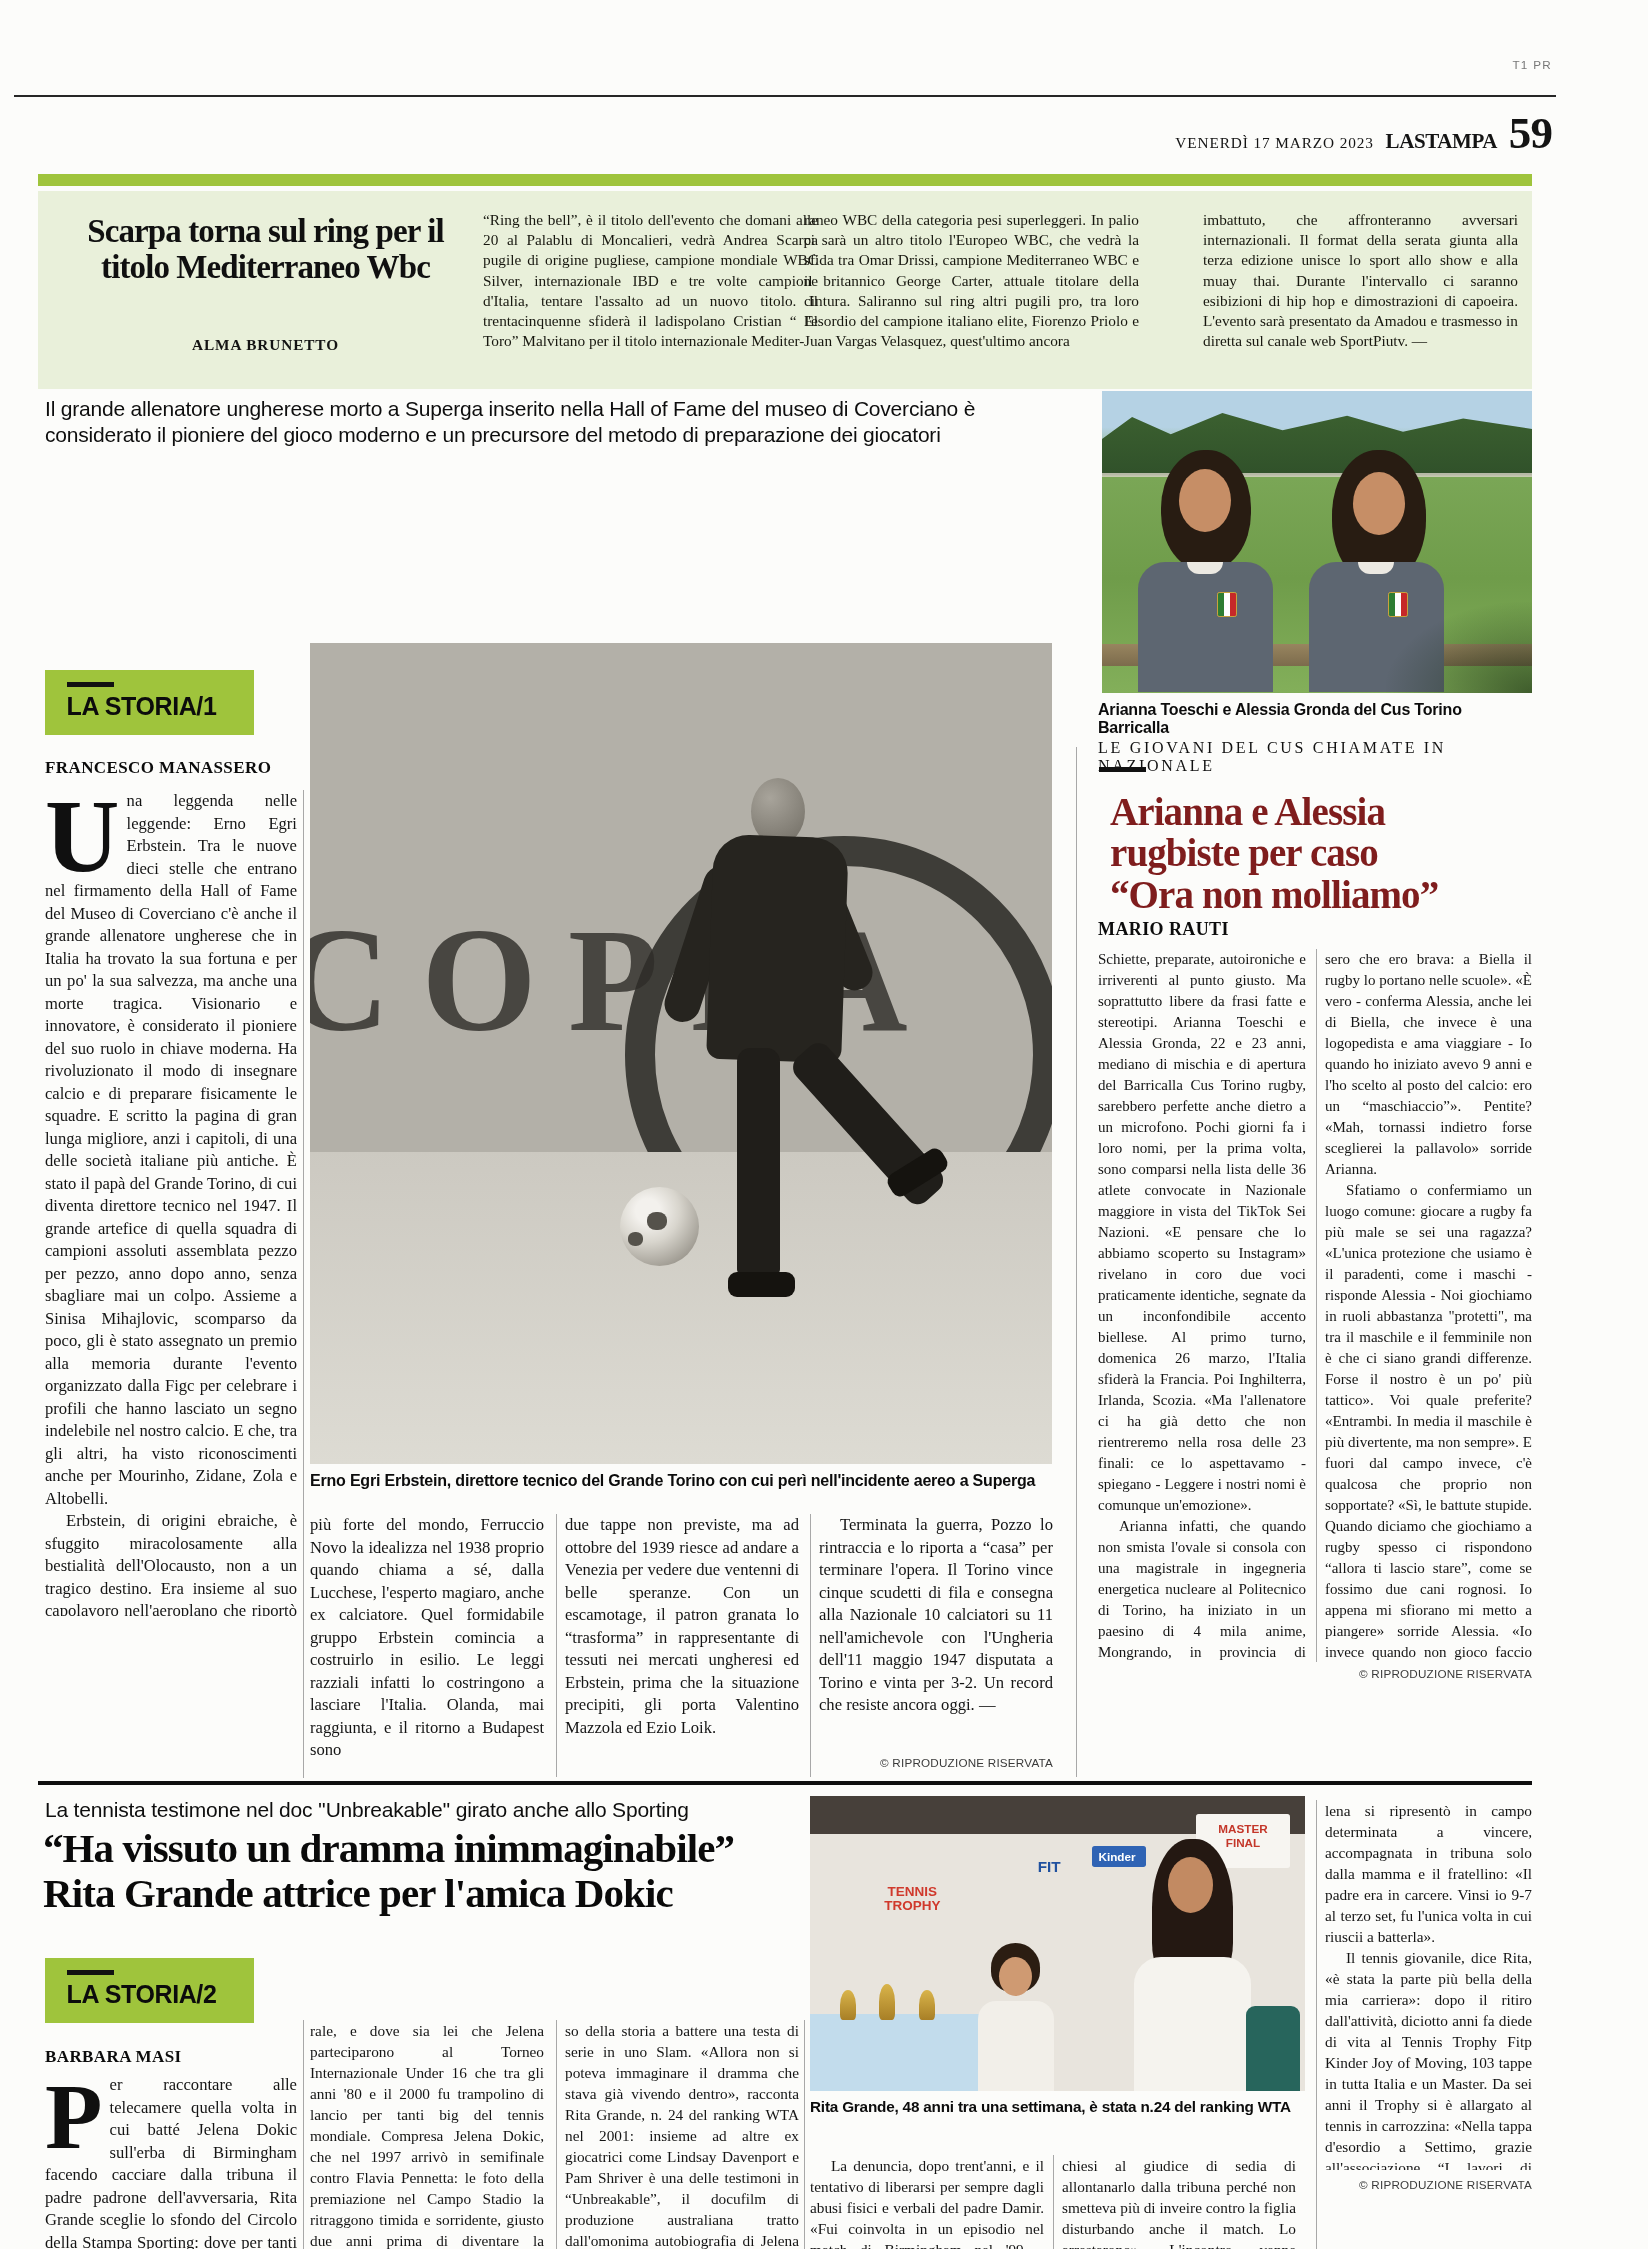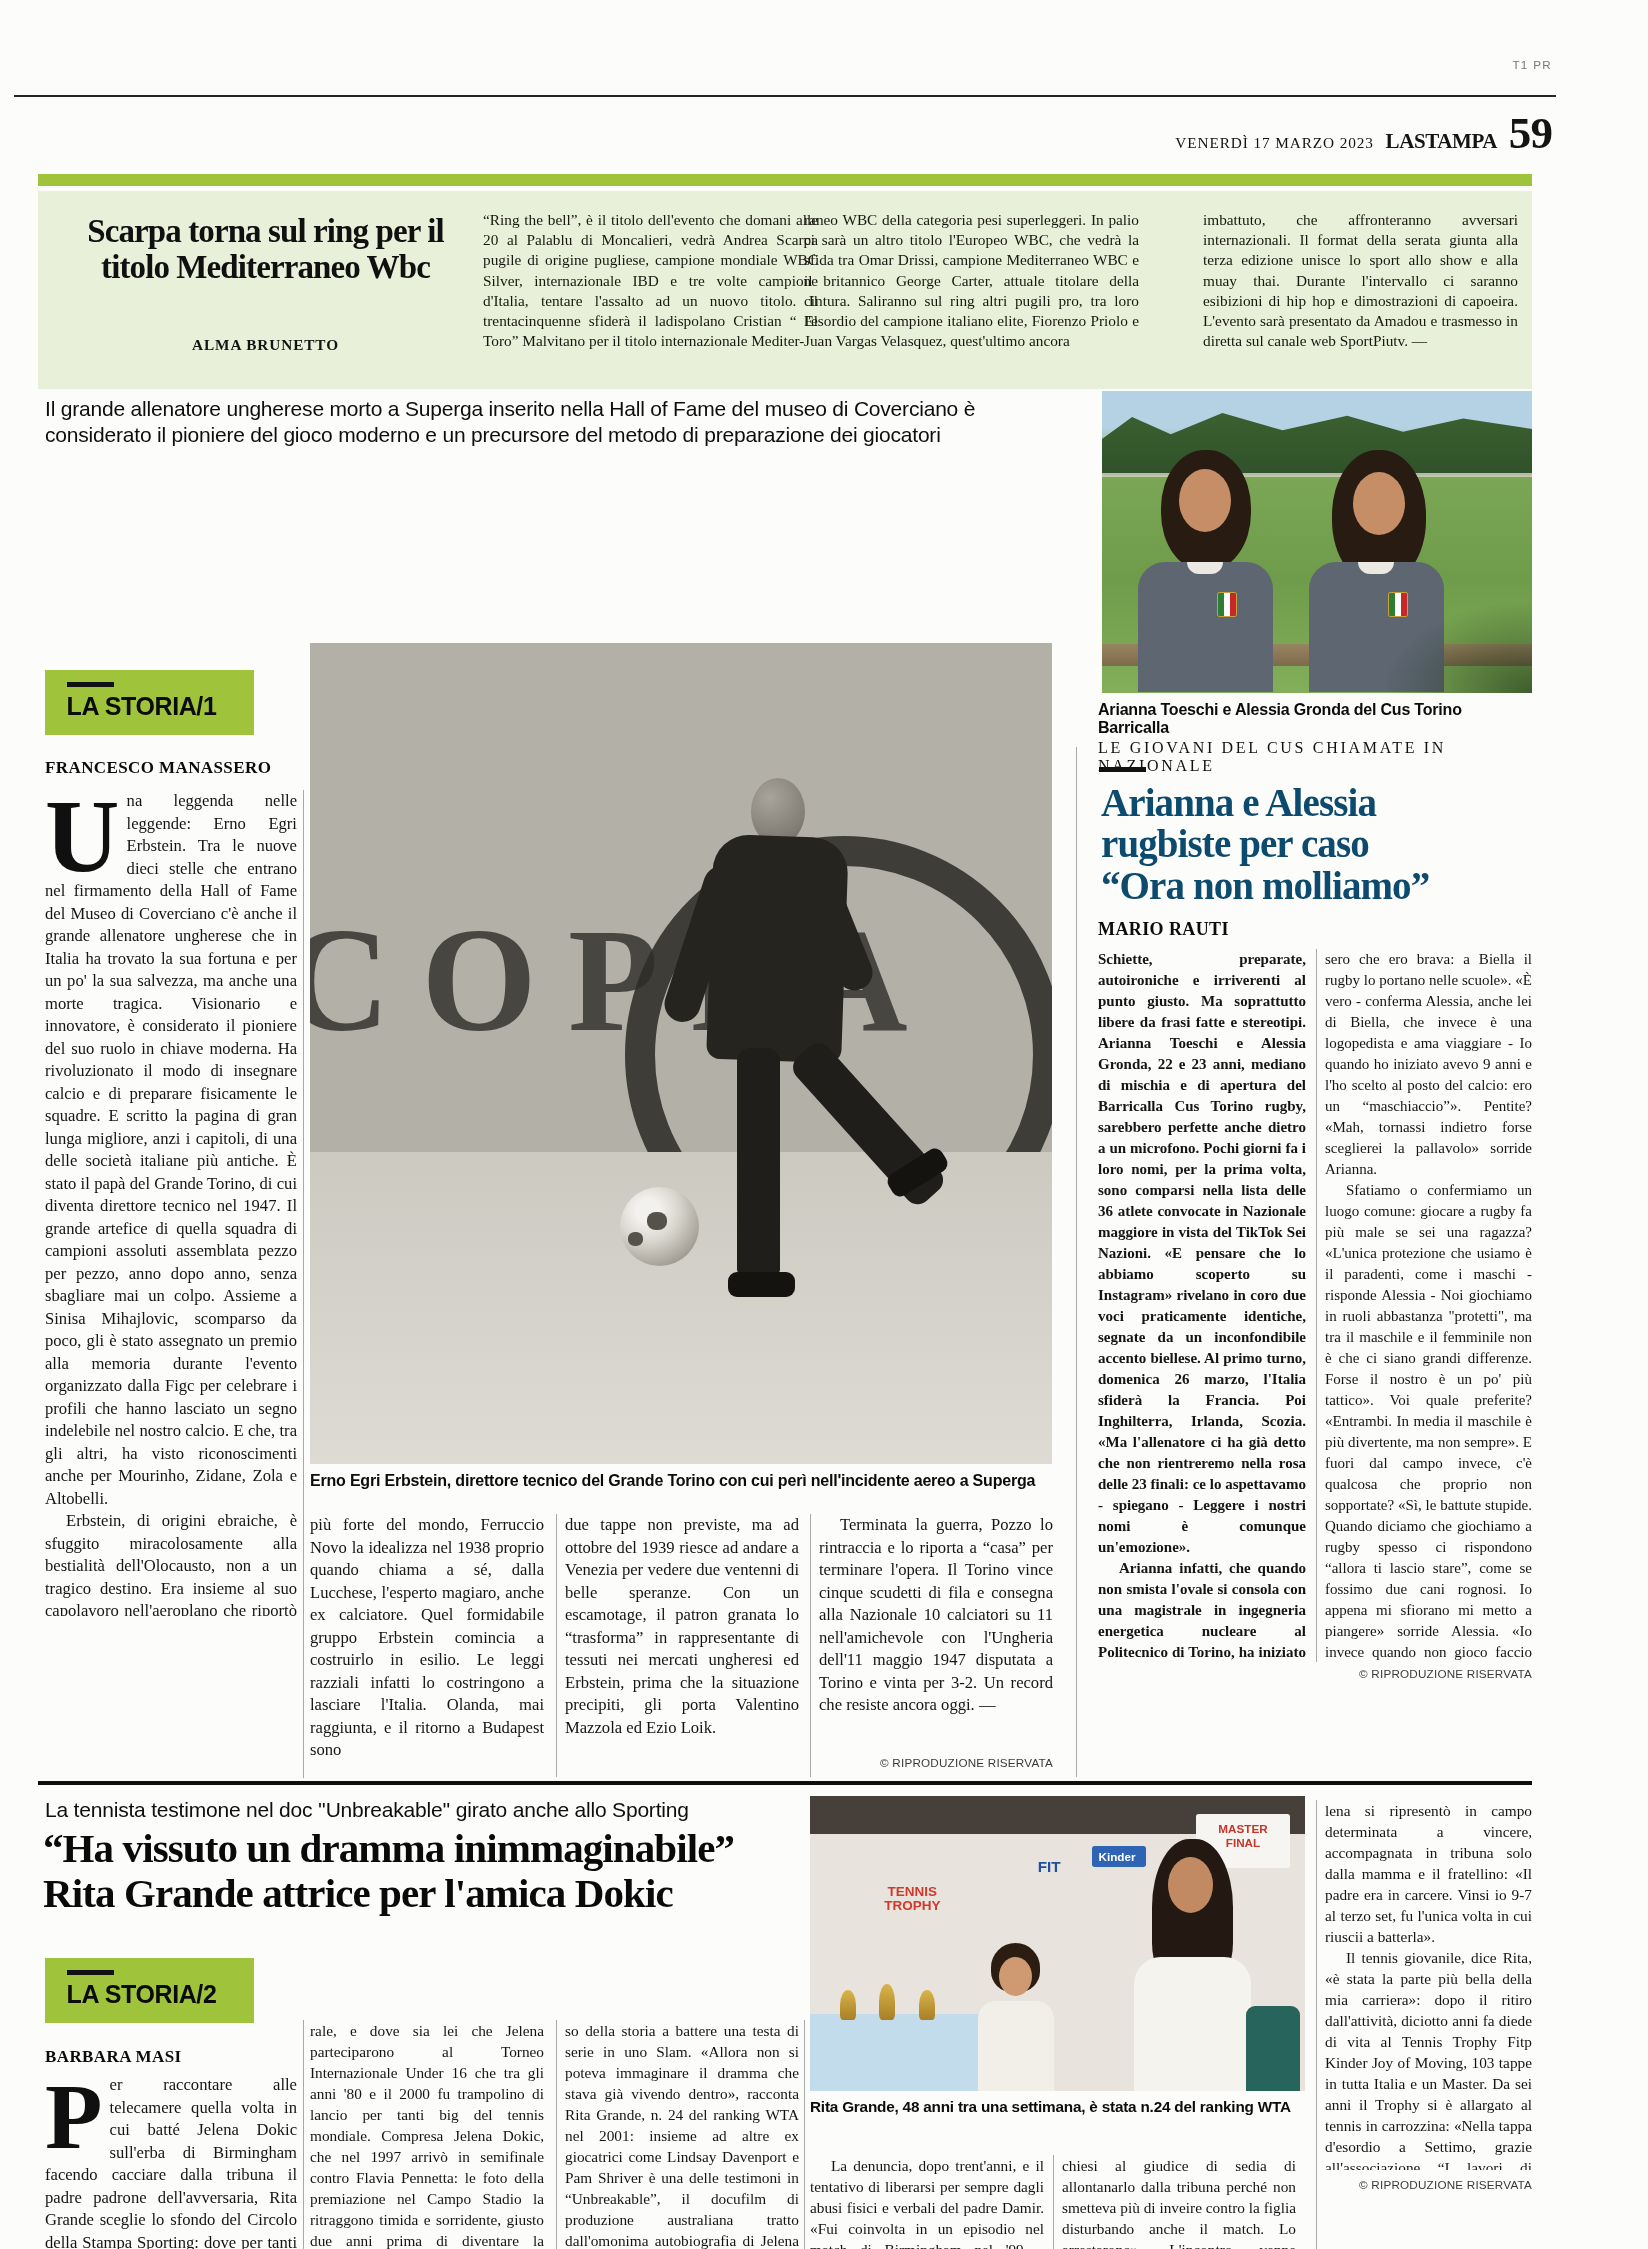--- a/index.html
+++ b/index.html
@@ -35,21 +35,21 @@
   .bodycol{position:absolute;overflow:hidden;font:16.6px/22.5px "Liberation Serif",serif;text-align:justify;}
   .bodycol p{margin:0;}
   .bodycol p.indent{text-indent:21px;}
   .dropcap{float:left;font:bold 103px/0.8 "Liberation Serif",serif;padding:4.5px 7.2px 0 0;color:#101010;}
   .caption{font:bold 16px/1.15 "Liberation Sans",sans-serif;letter-spacing:-0.2px;color:#0c0c0c;}
   .copyright{font:11.7px "Liberation Sans",sans-serif;color:#3a3a3a;letter-spacing:0.2px;text-align:right;}
   .vrule{position:absolute;width:0.9px;background:#a8a8a8;}
   .section-rule{position:absolute;left:38px;width:1494px;height:4px;background:#0f0f0f;}
   
   .rg-label{font:16px "Liberation Serif",serif;letter-spacing:2.7px;color:#111;}
-  .rg-headline{font:bold 39px/1.06 "Liberation Serif",serif;letter-spacing:-0.9px;margin:3px;color:#0c4a6e;}
+  .rg-headline{font:bold 39px/1.06 "Liberation Serif",serif;letter-spacing:-0.9px;margin:12px;color:#7f1d1d;}
   .rg-headline span{display:block;}
   .rail-col{font-size:15px;line-height:21px;}
   
   .bt-headline{font:bold 41px/1.1 "Liberation Serif",serif;letter-spacing:-0.9px;margin:0;color:#0a0a0a;}
   .bt-headline span{display:block;}
   .bt-col-narrow{font-size:15.3px;line-height:21px;}
   
   .photo{position:absolute;overflow:hidden;}
   .ph-bw{left:310px;top:643px;width:742px;height:821px;background:linear-gradient(180deg,#b0ada5 0%,#bab7af 55%,#d2d0c8 62%,#dedcd4 100%);}
   .bw-wall{position:absolute;left:0;top:0;width:100%;height:62%;background:#b3b0a8;}
@@ -206,21 +206,21 @@
 
   <div class="abs rg-label" style="left:1098px;top:739px;width:434px;">LE GIOVANI DEL CUS CHIAMATE IN NAZIONALE</div>
   <div class="abs" style="left:1099px;top:767px;width:47px;height:5.4px;background:#111;"></div>
   <h2 class="abs rg-headline" style="left:1098px;top:779px;width:434px;">
     <span>Arianna e Alessia</span>
     <span>rugbiste per caso</span>
     <span>“Ora non molliamo”</span>
   </h2>
   <div class="abs byline" style="left:1098px;top:919px;font-size:18px;">MARIO RAUTI</div>
 
-  <div class="bodycol rail-col" style="left:1098px;top:949px;width:208px;height:713px;font-weight:bold;">
+  <div class="bodycol rail-col" style="left:1098px;top:949px;width:208px;height:713px;">
     <p>Schiette, preparate, autoironiche e irriverenti al punto giusto. Ma soprattutto libere da frasi fatte e stereotipi. Arianna Toeschi e Alessia Gronda, 22 e 23 anni, mediano di mischia e di apertura del Barricalla Cus Torino rugby, sarebbero perfette anche dietro a un microfono. Pochi giorni fa i loro nomi, per la prima volta, sono comparsi nella lista delle 36 atlete convocate in Nazionale maggiore in vista del TikTok Sei Nazioni. «E pensare che lo abbiamo scoperto su Instagram» rivelano in coro due voci praticamente identiche, segnate da un inconfondibile accento biellese. Al primo turno, domenica 26 marzo, l'Italia sfiderà la Francia. Poi Inghilterra, Irlanda, Scozia. «Ma l'allenatore ci ha già detto che non rientreremo nella rosa delle 23 finali: ce lo aspettavamo - spiegano - Leggere i nostri nomi è comunque un'emozione».</p>
     <p class="indent">Arianna infatti, che quando non smista l'ovale si consola con una magistrale in ingegneria energetica nucleare al Politecnico di Torino, ha iniziato in un paesino di 4 mila anime, Mongrando, in provincia di Biella. «Avevo 12 anni e mi dis-</p>
   </div>
   <div class="bodycol rail-col" style="left:1325px;top:949px;width:207px;height:713px;">
     <p>sero che ero brava: a Biella il rugby lo portano nelle scuole». «È vero - conferma Alessia, anche lei di Biella, che invece è una logopedista e ama viaggiare - Io quando ho iniziato avevo 9 anni e l'ho scelto al posto del calcio: ero un “maschiaccio”». Pentite? «Mah, tornassi indietro forse sceglierei la pallavolo» sorride Arianna.</p>
     <p class="indent">Sfatiamo o confermiamo un luogo comune: giocare a rugby fa più male se sei una ragazza? «L'unica protezione che usiamo è il paradenti, come i maschi - risponde Alessia - Noi giochiamo in ruoli abbastanza "protetti", ma tra il maschile e il femminile non è che ci siano grandi differenze. Forse il nostro è un po' più tattico». Voi quale preferite? «Entrambi. In media il maschile è più divertente, ma non sempre». E fuori dal campo invece, c'è qualcosa che proprio non sopportate? «Sì, le battute stupide. Quando diciamo che giochiamo a rugby spesso ci rispondono “allora ti lascio stare”, come se fossimo due cani rognosi. Io appena mi sfiorano mi metto a piangere» sorride Alessia. «Io invece quando non gioco faccio l'uncinetto» risponde Arianna. —</p>
   </div>
   <div class="vrule" style="left:1316px;top:949px;height:713px;"></div>
   <div class="abs copyright" style="left:1325px;top:1667px;width:207px;">© RIPRODUZIONE RISERVATA</div>
 

